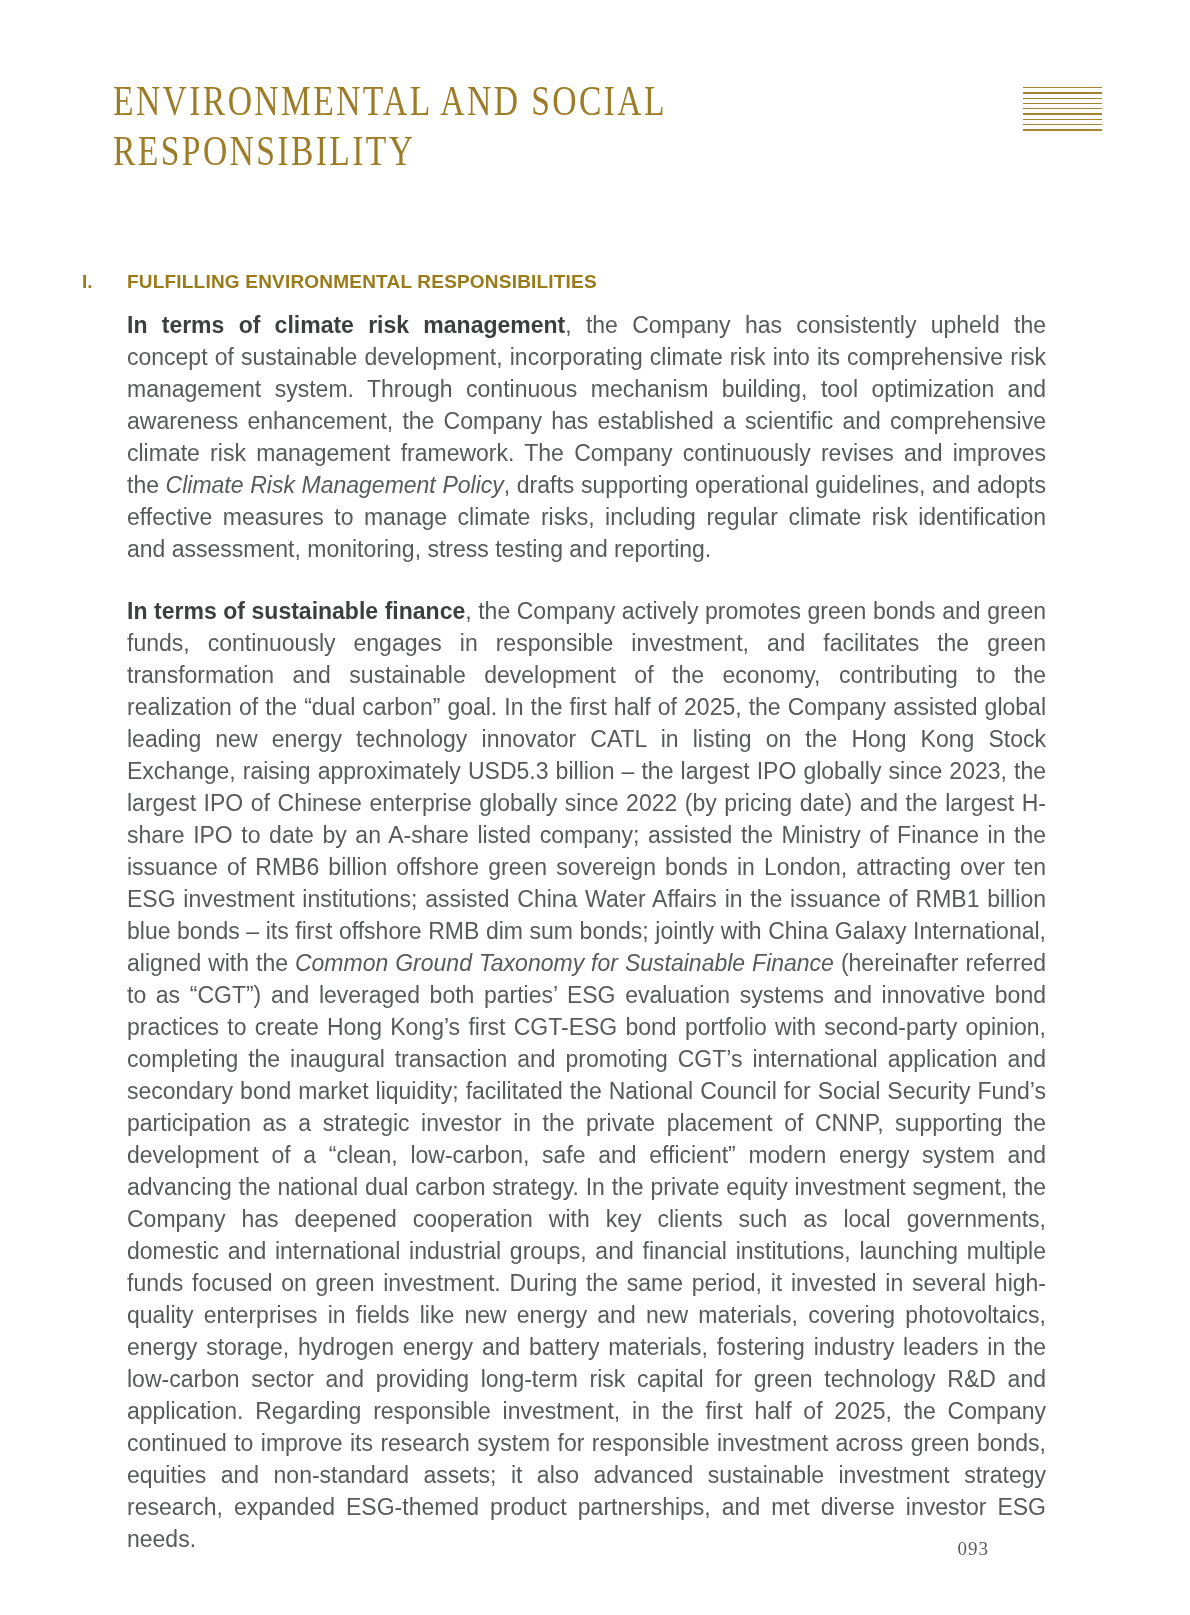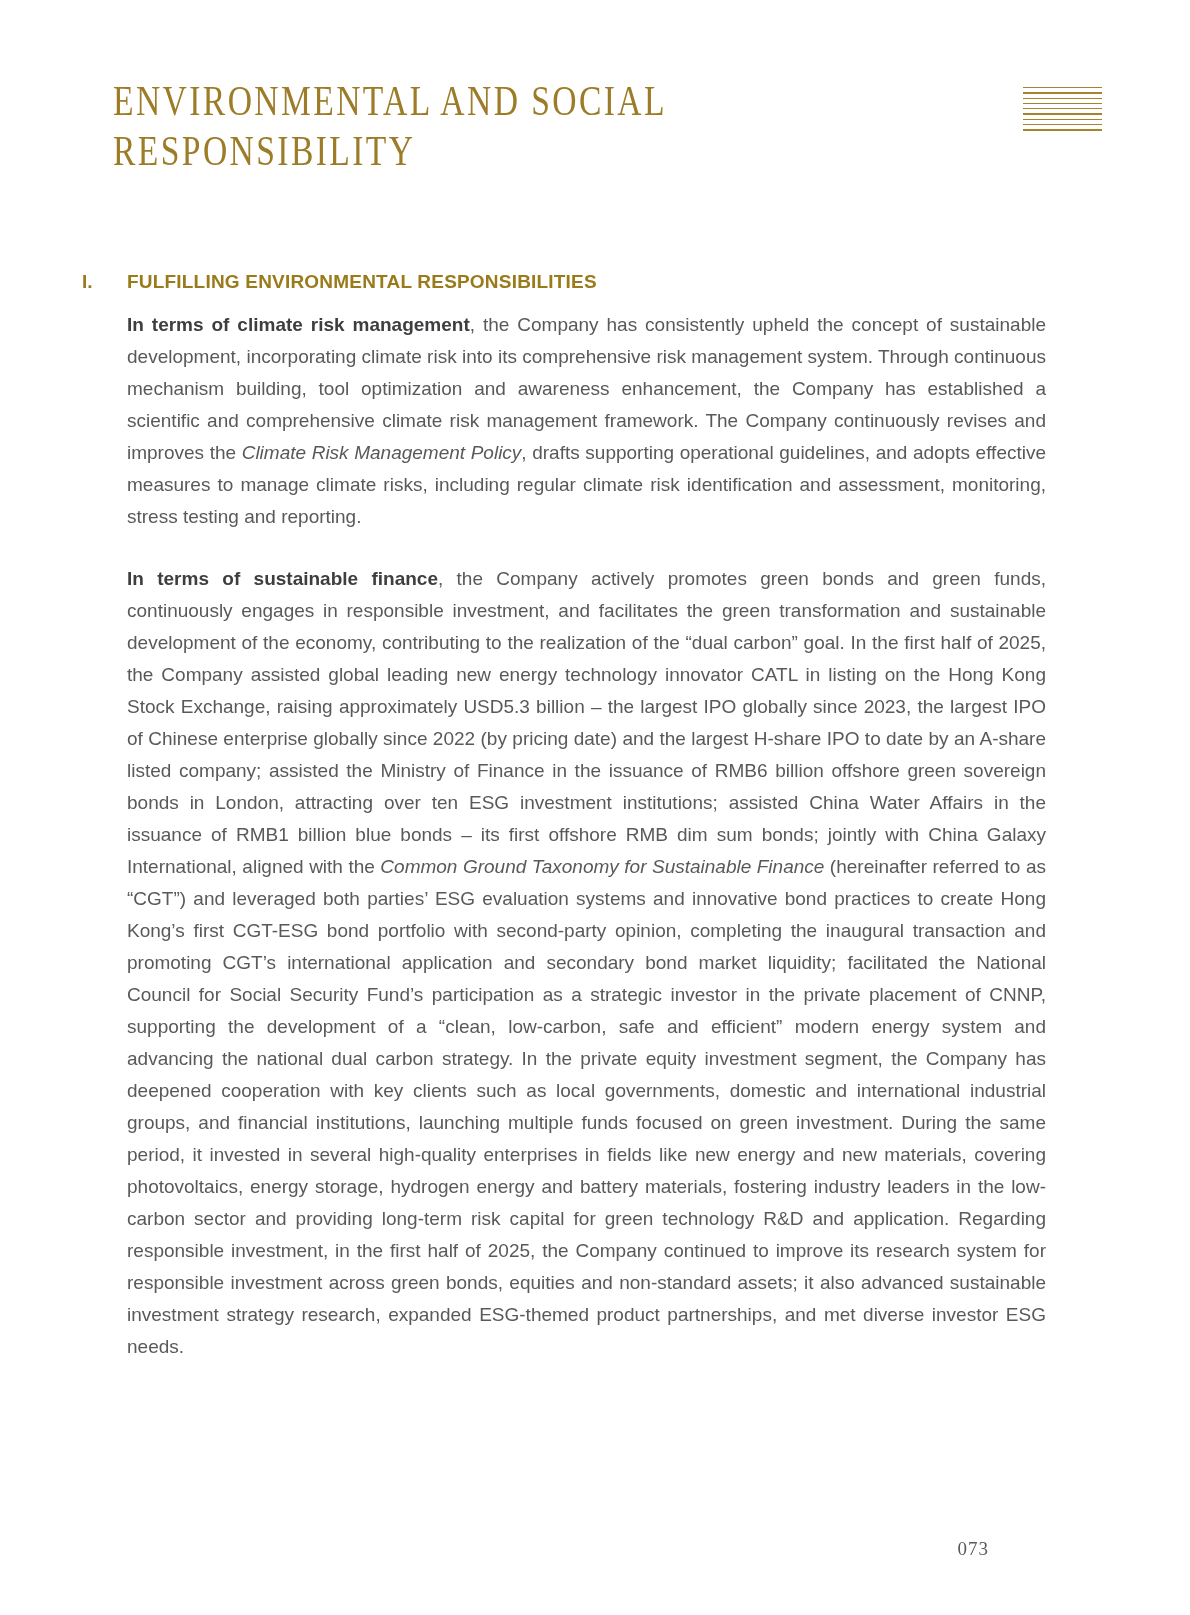--- a/index.html
+++ b/index.html
@@ -64,21 +64,21 @@
   }
   .section-heading {
     font-weight: 700;
     font-size: 19px;
     letter-spacing: 0.2px;
     color: #9a7b1a;
   }
 
   .section-body { margin-left: 45px; width: 919px; }
   .para {
-    font-size: 19px;
+    font-size: 23px;
     line-height: 32px;
     color: #58595b;
     text-align: justify;
     margin-bottom: 30px;
   }
   .para:last-child { margin-bottom: 0; }
   .run-bold   { font-weight: 700; color: #3d3e40; }
   .run-regular{ font-weight: 400; }
   .run-italic { font-style: italic; }
 
@@ -109,15 +109,15 @@
     <div class="section-heading-row">
       <div class="section-number">I.</div>
       <div class="section-heading">FULFILLING ENVIRONMENTAL RESPONSIBILITIES</div>
     </div>
     <div class="section-body">
       <p class="para"><span class="run-bold">In terms of climate risk management</span><span class="run-regular">, the Company has consistently upheld the concept of sustainable development, incorporating climate risk into its comprehensive risk management system. Through continuous mechanism building, tool optimization and awareness enhancement, the Company has established a scientific and comprehensive climate risk management framework. The Company continuously revises and improves the </span><span class="run-italic">Climate Risk Management Policy</span><span class="run-regular">, drafts supporting operational guidelines, and adopts effective measures to manage climate risks, including regular climate risk identification and assessment, monitoring, stress testing and reporting.</span></p>
       <p class="para"><span class="run-bold">In terms of sustainable finance</span><span class="run-regular">, the Company actively promotes green bonds and green funds, continuously engages in responsible investment, and facilitates the green transformation and sustainable development of the economy, contributing to the realization of the “dual carbon” goal. In the first half of 2025, the Company assisted global leading new energy technology innovator CATL in listing on the Hong Kong Stock Exchange, raising approximately USD5.3 billion – the largest IPO globally since 2023, the largest IPO of Chinese enterprise globally since 2022 (by pricing date) and the largest H-share IPO to date by an A-share listed company; assisted the Ministry of Finance in the issuance of RMB6 billion offshore green sovereign bonds in London, attracting over ten ESG investment institutions; assisted China Water Affairs in the issuance of RMB1 billion blue bonds – its first offshore RMB dim sum bonds; jointly with China Galaxy International, aligned with the </span><span class="run-italic">Common Ground Taxonomy for Sustainable Finance</span><span class="run-regular"> (hereinafter referred to as “CGT”) and leveraged both parties’ ESG evaluation systems and innovative bond practices to create Hong Kong’s first CGT-ESG bond portfolio with second-party opinion, completing the inaugural transaction and promoting CGT’s international application and secondary bond market liquidity; facilitated the National Council for Social Security Fund’s participation as a strategic investor in the private placement of CNNP, supporting the development of a “clean, low-carbon, safe and efficient” modern energy system and advancing the national dual carbon strategy. In the private equity investment segment, the Company has deepened cooperation with key clients such as local governments, domestic and international industrial groups, and financial institutions, launching multiple funds focused on green investment. During the same period, it invested in several high-quality enterprises in fields like new energy and new materials, covering photovoltaics, energy storage, hydrogen energy and battery materials, fostering industry leaders in the low-carbon sector and providing long-term risk capital for green technology R&amp;D and application. Regarding responsible investment, in the first half of 2025, the Company continued to improve its research system for responsible investment across green bonds, equities and non-standard assets; it also advanced sustainable investment strategy research, expanded ESG-themed product partnerships, and met diverse investor ESG needs.</span></p>
     </div>
   </div>
 
-  <div class="page-number">073</div>
+  <div class="page-number">093</div>
 
 </div>
 
 </body></html>

